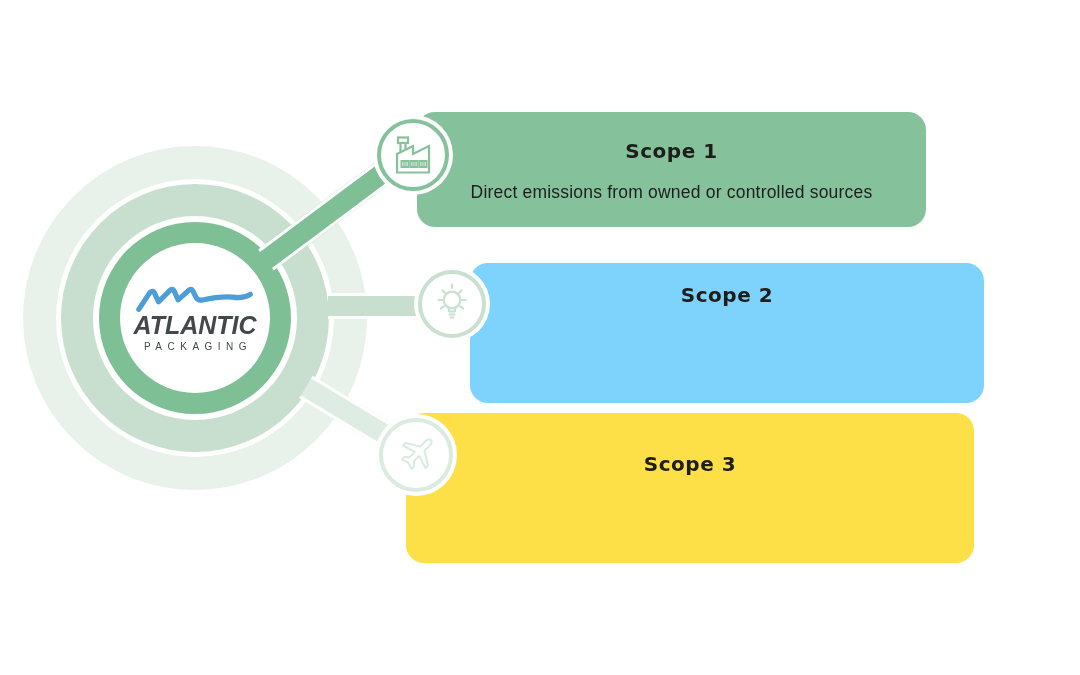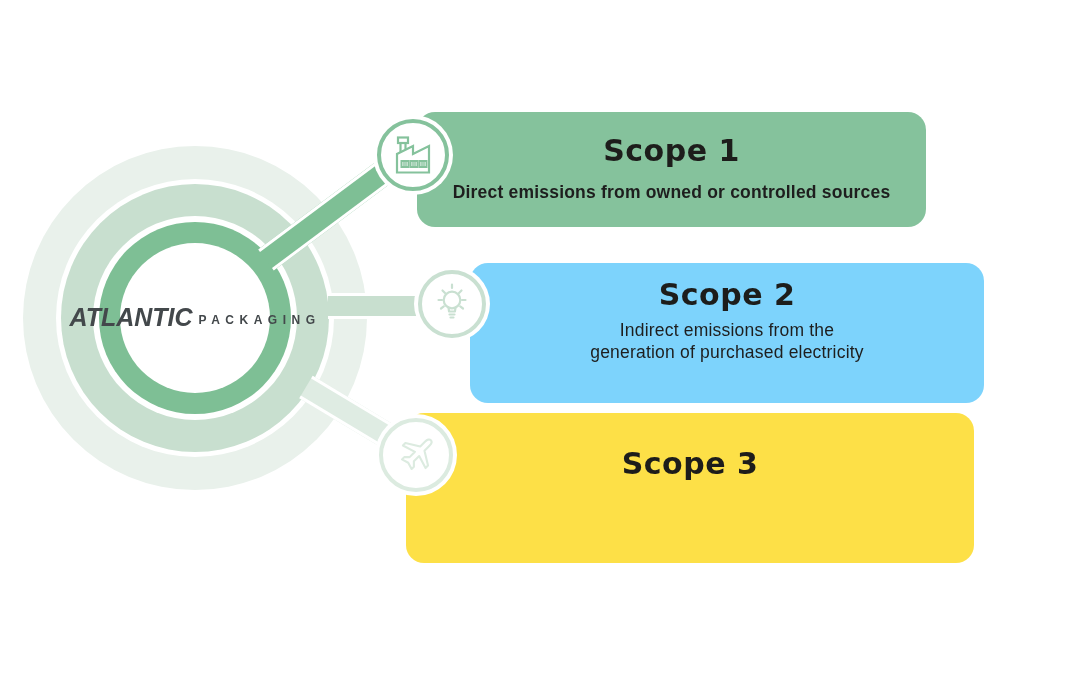--- a/index.html
+++ b/index.html
@@ -9,61 +9,61 @@
   }
   
   .ring{position:absolute;border-radius:50%;}
   .ring-outer  {left:23px; top:146px;width:344px;height:344px;background:#E9F1EB;}
   .ring-gap1   {left:56px; top:179px;width:278px;height:278px;background:#ffffff;}
   .ring-middle {left:61px; top:184px;width:268px;height:268px;background:#C8DFCF;}
   .ring-gap2   {left:93px; top:216px;width:204px;height:204px;background:#ffffff;}
   .ring-inner  {left:99px; top:222px;width:192px;height:192px;background:#7EBF95;}
   .hub{
     position:absolute;left:120px;top:243px;width:150px;height:150px;border-radius:50%;
-    background:#ffffff;display:flex;align-items:center;justify-content:center;
+    background:#ffffff;display:flex;flex-direction:column;align-items:center;justify-content:center;
   }
   
   .logo-wave{width:122px;height:30px;display:block;}
   .logo-name{
     font-family:"Liberation Sans",sans-serif;font-weight:bold;font-style:italic;
     font-size:25px;letter-spacing:0px;color:#43484B;line-height:26px;margin-top:-2px;
   }
   .logo-sub{
-    font-size:12px;letter-spacing:5.5px;color:#43484B;margin-top:3px;padding-left:6px;
-    font-weight:bold;
+    font-size:10px;letter-spacing:5.5px;color:#43484B;margin-top:3px;padding-left:6px;
+    font-weight:normal;
   }
   
   .bar{position:absolute;border-top:3px solid #fff;border-bottom:3px solid #fff;}
   .bar-1{
     left:266px;top:247px;width:184px;height:20px;background:#7EBF95;
     transform:rotate(-36.7deg);transform-origin:left center;
   }
   .bar-2{left:328px;top:293px;width:128px;height:20px;background:#C8DFCF;}
   .bar-3{
     left:306px;top:374px;width:136px;height:20px;background:#DFECE3;
     transform:rotate(31deg);transform-origin:left center;
   }
   
   .card{position:absolute;border-radius:18px;}
   .card-1{left:417px;top:112px;width:509px;height:115px;background:#85C29C;}
   .card-2{left:470px;top:263px;width:514px;height:140px;background:#7dd3fc;}
   .card-3{left:406px;top:413px;width:568px;height:150px;background:#fde047;}
   .card h2{
     position:absolute;left:0;width:100%;margin:0;text-align:center;
-    font-family:"DejaVu Sans",sans-serif;font-weight:bold;font-size:30px;line-height:36px;
+    font-family:"DejaVu Sans",sans-serif;font-weight:bold;font-size:20px;line-height:36px;
     color:#1D1D1B;letter-spacing:0.5px;
   }
   .card-1 h2{top:21px;}
   .card-2 h2{top:14px;}
   .card-3 h2{top:33px;}
   .card p{
     position:absolute;left:0;width:100%;margin:0;text-align:center;
     font-size:17.5px;line-height:22px;color:#1E1E1E;letter-spacing:0.2px;
   }
-  .card-1 p{top:69px;font-weight:bold;}
+  .card-1 p{top:69px;}
   .card-2 p{top:56px;}
   .card-3 p{top:97px;}
   .card p span{display:block;}
   
   .icon-circle{
     position:absolute;background:#ffffff;border-radius:50%;
     box-shadow:0 0 0 4px #ffffff;
     display:flex;align-items:center;justify-content:center;box-sizing:border-box;
   }
   .ic-1{left:377px;top:119px;width:72px;height:72px;border:4px solid #85C29C;}
@@ -97,24 +97,20 @@
 
   <div class="card card-1">
     <h2>Scope 1</h2>
     <p>
       <span>Direct emissions from owned or controlled sources</span>
     </p>
   </div>
 
   <div class="card card-2">
     <h2>Scope 2</h2>
-    <p>
-      <span>Indirect emissions from the</span>
-      <span>generation of purchased electricity</span>
-    </p>
   </div>
 
   <div class="card card-3">
     <h2>Scope 3</h2>
   </div>
 
   <div class="icon-circle ic-1">
     <svg width="48" height="48" viewBox="0 0 48 48" xmlns="http://www.w3.org/2000/svg">
       <g fill="none" stroke="#85C29C" stroke-width="2.2" stroke-linejoin="miter">
         <rect x="9" y="6.5" width="10" height="5.5"></rect>

